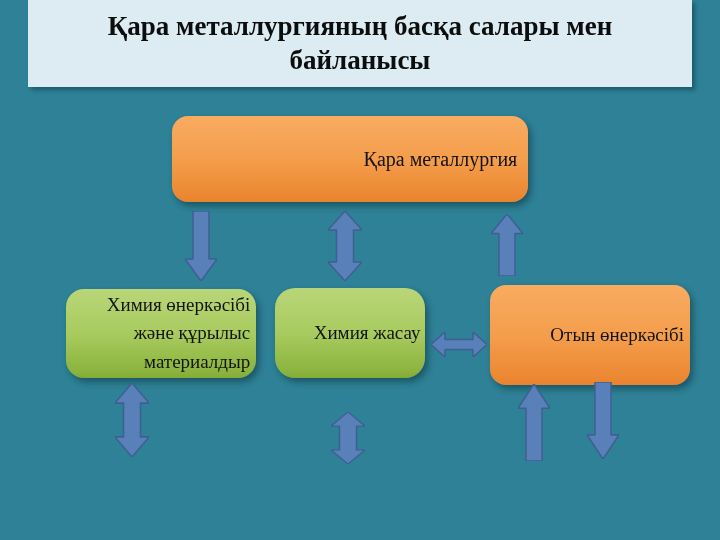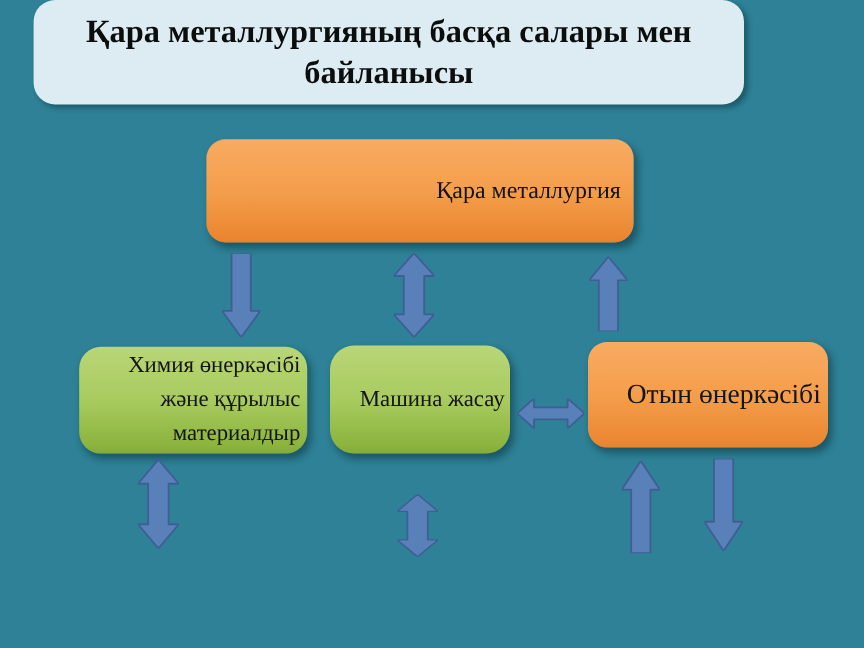--- a/index.html
+++ b/index.html
@@ -11,28 +11,27 @@
     width: 720px;
     height: 540px;
     background: #2e8196;
     overflow: hidden;
     font-family: "Liberation Serif", "DejaVu Serif", serif;
   }
   .title-box {
     position: absolute;
     left: 28px;
     top: 0;
-    width: 592px;
+    width: 664px;
     height: 87px;
     background: #dcecf2;
     box-shadow: 3px 3px 4px rgba(8, 45, 55, 0.45);
     display: flex;
     align-items: center;
     justify-content: center;
-    border-radius: 18px;
   }
   .title-text {
     width: 92%;
     text-align: center;
     font-size: 27px;
     font-weight: bold;
     line-height: 1.25;
     color: #0c0d0d;
   }
   .node {
@@ -60,22 +59,22 @@
   }
   .node-chemistry {
     left: 38px; top: 289px; width: 190px; height: 89px;
     border-radius: 18px; font-size: 19px; line-height: 1.5; margin-left: 28px;
   }
   .node-machinery {
     left: 275px; top: 288px; width: 150px; height: 90px;
     border-radius: 20px; font-size: 19px;
   }
   .node-fuel {
-    left: 490px; top: 285px; width: 200px; height: 88px;
-    border-radius: 16px; font-size: 23px;
+    left: 490px; top: 285px; width: 200px; height: 100px;
+    border-radius: 16px; font-size: 19px;
   }
   .node-electricity {
     left: 83px; top: 467px; width: 580px; height: 57px;
     border-radius: 12px; font-size: 19px;
   }
   .arrow {
     position: absolute;
   }
   .arrow polygon {
     fill: #5a80ba;
@@ -103,21 +102,21 @@
 
   <div class="node node-orange node-metallurgy">
     <span>Қара металлургия</span>
   </div>
 
   <div class="node node-green node-chemistry">
     <span>Химия өнеркәсібі және құрылыс материалдыр</span>
   </div>
 
   <div class="node node-green node-machinery">
-    <span>Машина жасау</span>
+    <span>Химия жасау</span>
   </div>
 
   <div class="node node-orange node-fuel">
     <span>Отын өнеркәсібі</span>
   </div>
 
 
   <svg class="arrow ar-1" width="32" height="70" viewBox="0 0 32 70" preserveAspectRatio="none">
     <polygon points="8,0 24,0 24,48 32,48 16,70 0,48 8,48"></polygon>
   </svg>

